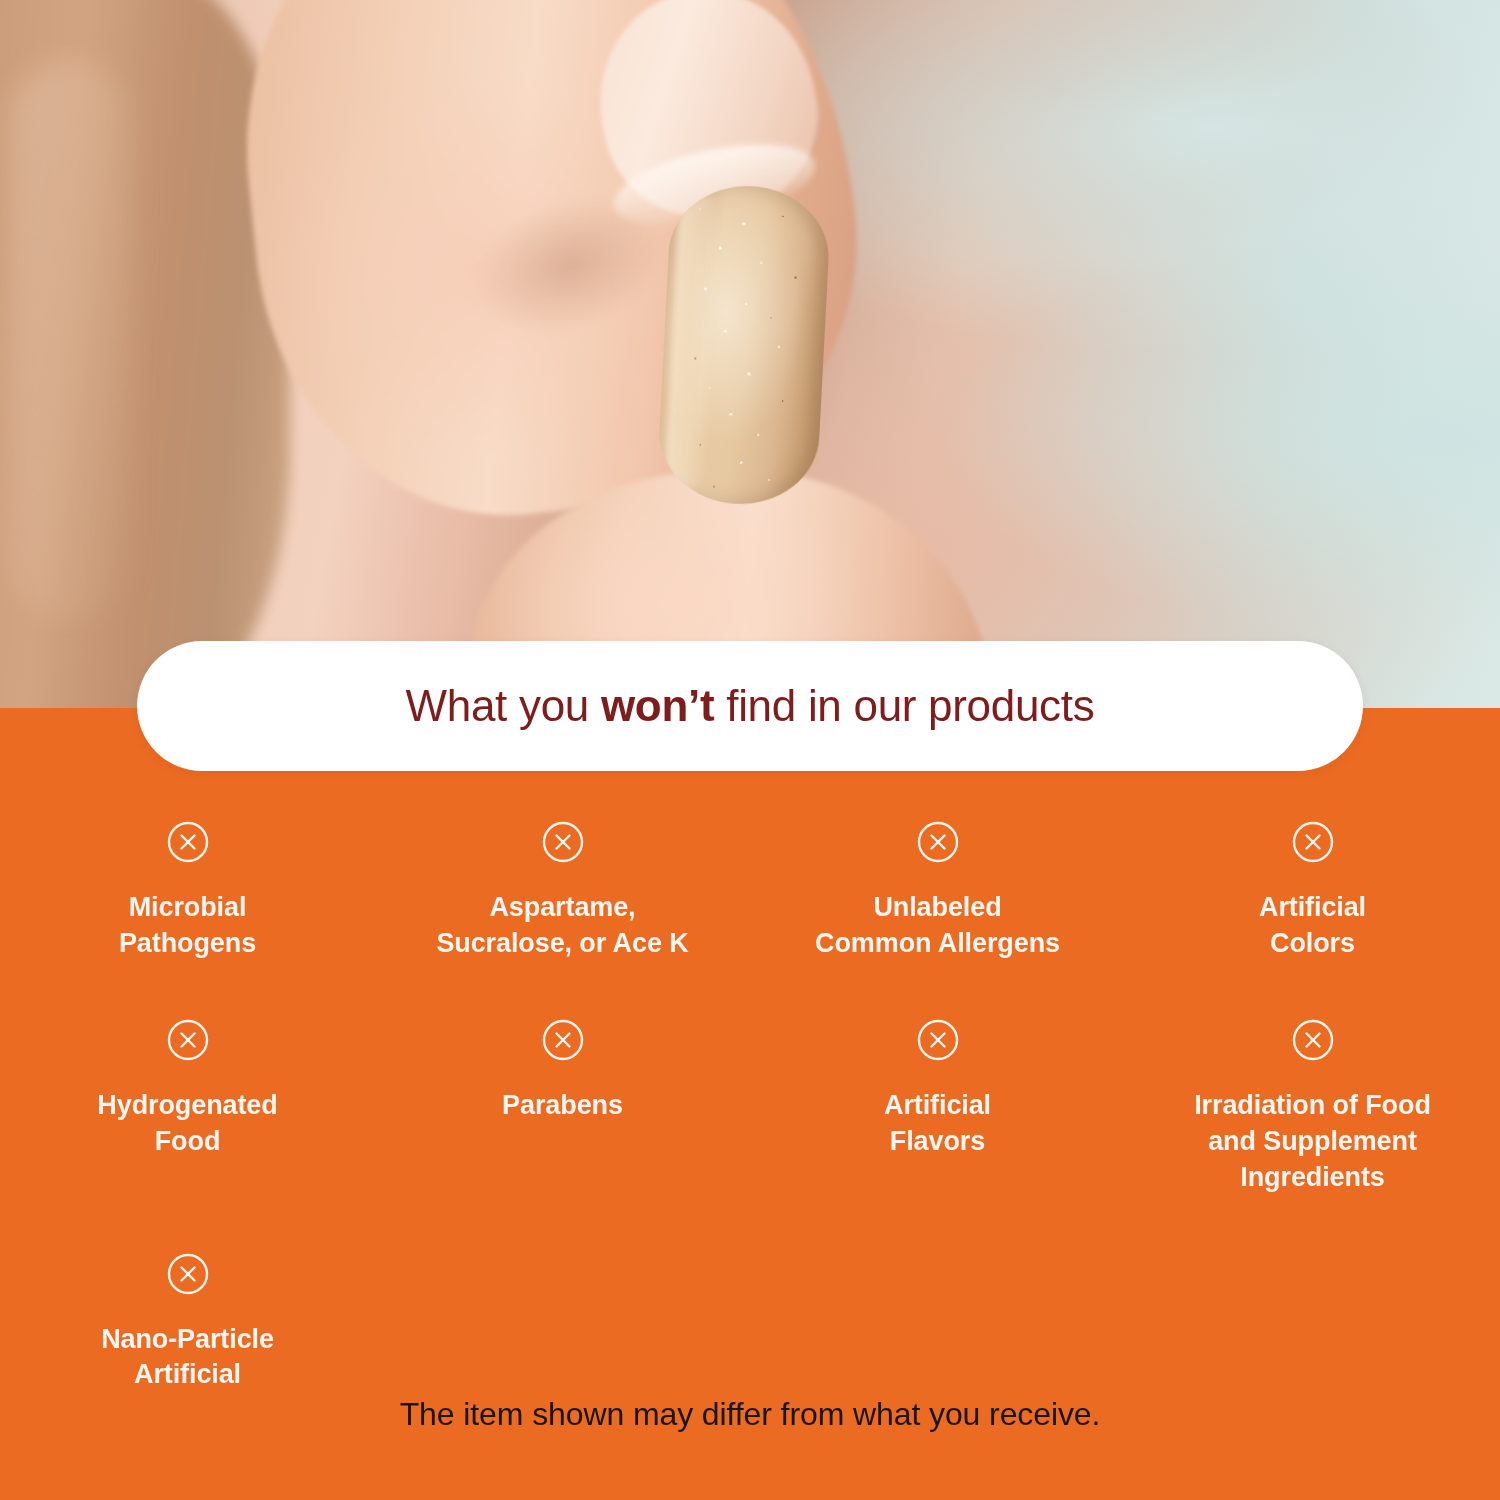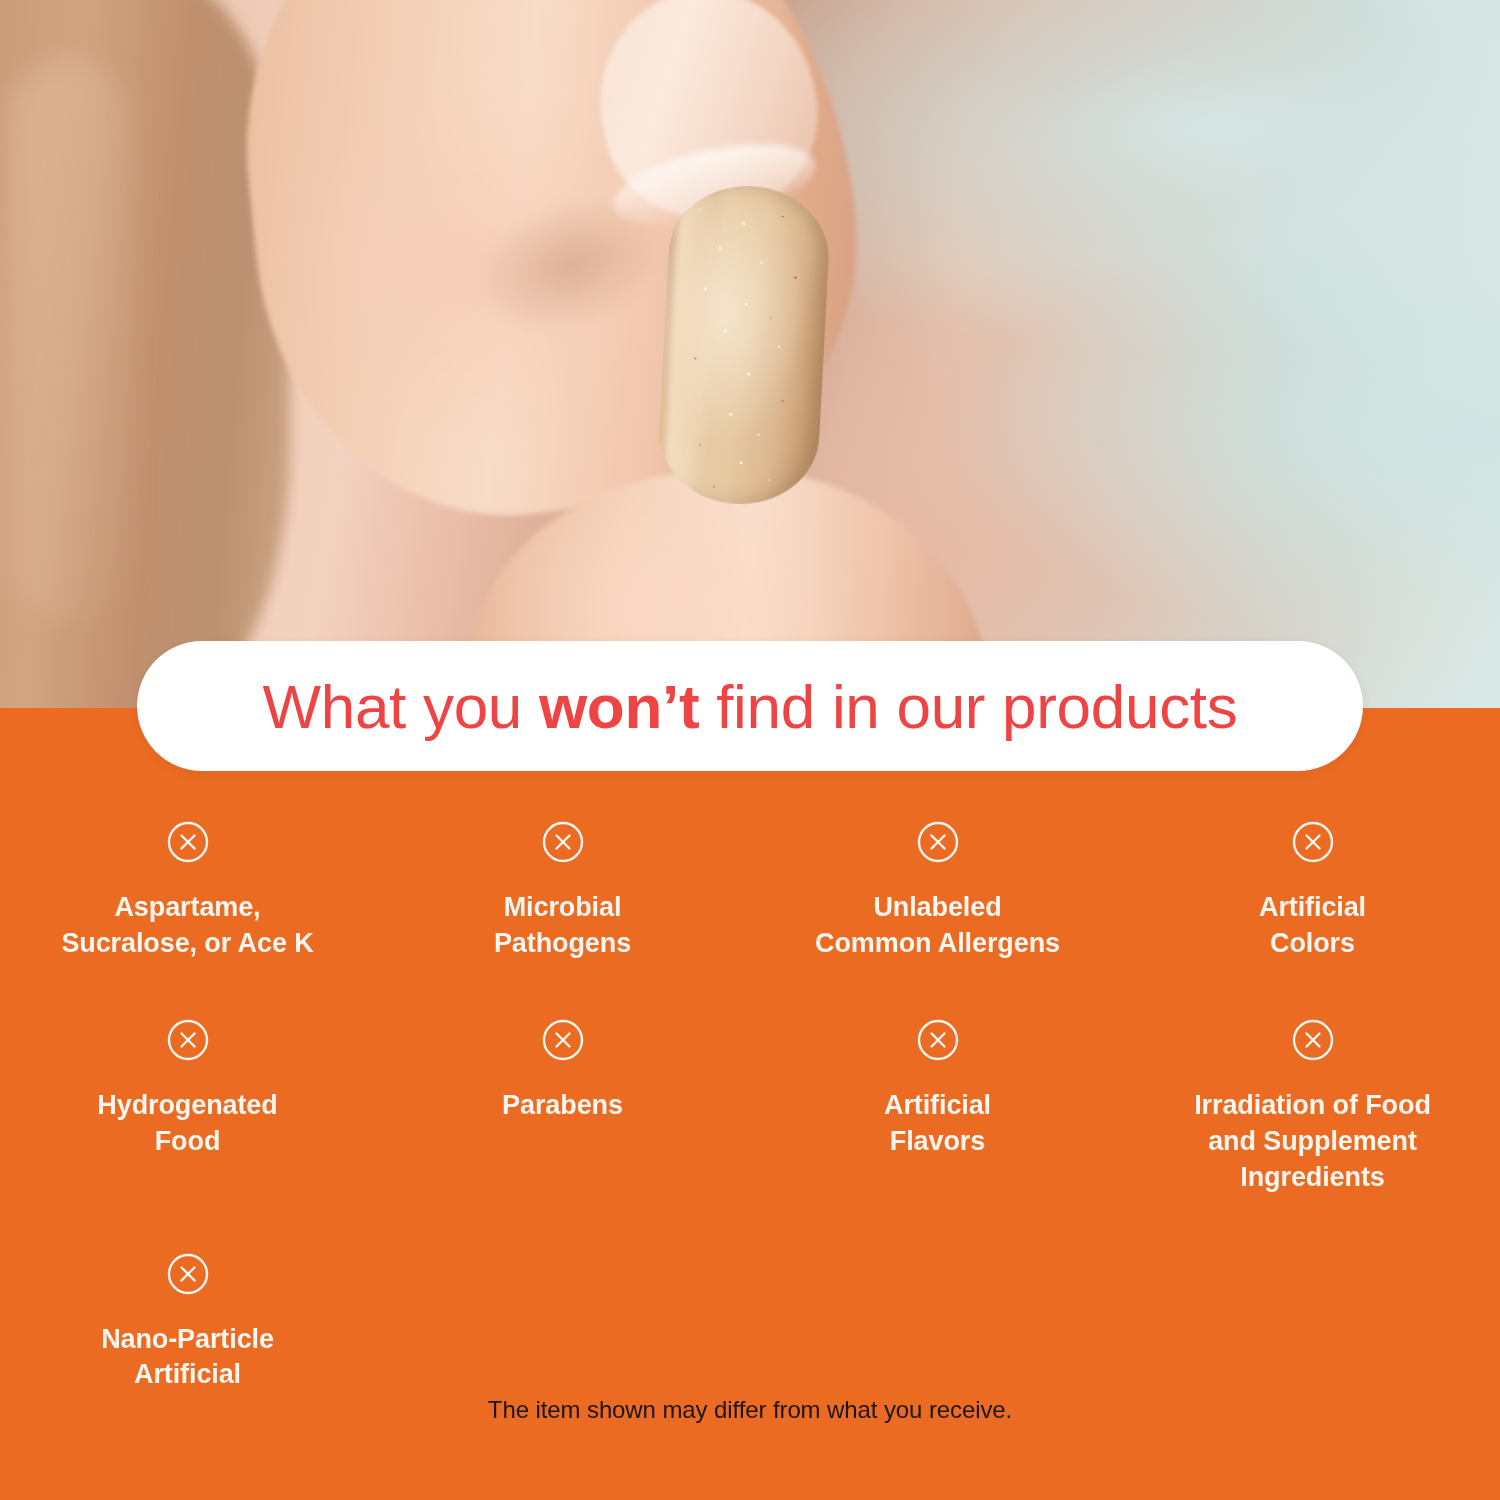--- a/index.html
+++ b/index.html
@@ -190,22 +190,22 @@
     height: 130px;
     background: #ffffff;
     border-radius: 65px;
     display: flex;
     align-items: center;
     justify-content: center;
     box-shadow: 0 3px 10px rgba(120,70,40,0.10);
     z-index: 5;
   }
   .headline {
-    font-size: 62px;
-    color: #ef4444;
+    font-size: 44px;
+    color: #7f1d1d;
     letter-spacing: -0.3px;
     white-space: nowrap;
     font-weight: 400;
   }
   .headline b {
     font-weight: 700;
   }
 
   
   .panel {
@@ -246,21 +246,21 @@
     white-space: pre-line;
     letter-spacing: -0.1px;
   }
 
   .disclaimer {
     position: absolute;
     left: 0;
     top: 688px;
     width: 1500px;
     text-align: center;
-    font-size: 24px;
+    font-size: 32px;
     color: #1b1513;
     font-weight: 400;
     letter-spacing: -0.1px;
   }
 </style>
 </head>
 <body>
 
 <div id="infographic">
 
@@ -283,32 +283,32 @@
   <div class="panel">
 
     <div class="grid">
 
       <div class="cell">
         <svg class="xicon" viewBox="0 0 44 44">
           <circle cx="22" cy="22" r="19" fill="none" stroke="#fbf6f0" stroke-width="2.4"></circle>
           <line x1="15.5" y1="15.5" x2="28.5" y2="28.5" stroke="#fbf6f0" stroke-width="2.4" stroke-linecap="round"></line>
           <line x1="28.5" y1="15.5" x2="15.5" y2="28.5" stroke="#fbf6f0" stroke-width="2.4" stroke-linecap="round"></line>
         </svg>
+        <div class="cell-label">Microbial
+Pathogens</div>
+      </div>
+
+      <div class="cell">
+        <svg class="xicon" viewBox="0 0 44 44">
+          <circle cx="22" cy="22" r="19" fill="none" stroke="#fbf6f0" stroke-width="2.4"></circle>
+          <line x1="15.5" y1="15.5" x2="28.5" y2="28.5" stroke="#fbf6f0" stroke-width="2.4" stroke-linecap="round"></line>
+          <line x1="28.5" y1="15.5" x2="15.5" y2="28.5" stroke="#fbf6f0" stroke-width="2.4" stroke-linecap="round"></line>
+        </svg>
         <div class="cell-label">Aspartame,
 Sucralose, or Ace K</div>
-      </div>
-
-      <div class="cell">
-        <svg class="xicon" viewBox="0 0 44 44">
-          <circle cx="22" cy="22" r="19" fill="none" stroke="#fbf6f0" stroke-width="2.4"></circle>
-          <line x1="15.5" y1="15.5" x2="28.5" y2="28.5" stroke="#fbf6f0" stroke-width="2.4" stroke-linecap="round"></line>
-          <line x1="28.5" y1="15.5" x2="15.5" y2="28.5" stroke="#fbf6f0" stroke-width="2.4" stroke-linecap="round"></line>
-        </svg>
-        <div class="cell-label">Microbial
-Pathogens</div>
       </div>
 
       <div class="cell">
         <svg class="xicon" viewBox="0 0 44 44">
           <circle cx="22" cy="22" r="19" fill="none" stroke="#fbf6f0" stroke-width="2.4"></circle>
           <line x1="15.5" y1="15.5" x2="28.5" y2="28.5" stroke="#fbf6f0" stroke-width="2.4" stroke-linecap="round"></line>
           <line x1="28.5" y1="15.5" x2="15.5" y2="28.5" stroke="#fbf6f0" stroke-width="2.4" stroke-linecap="round"></line>
         </svg>
         <div class="cell-label">Unlabeled
 Common Allergens</div>

